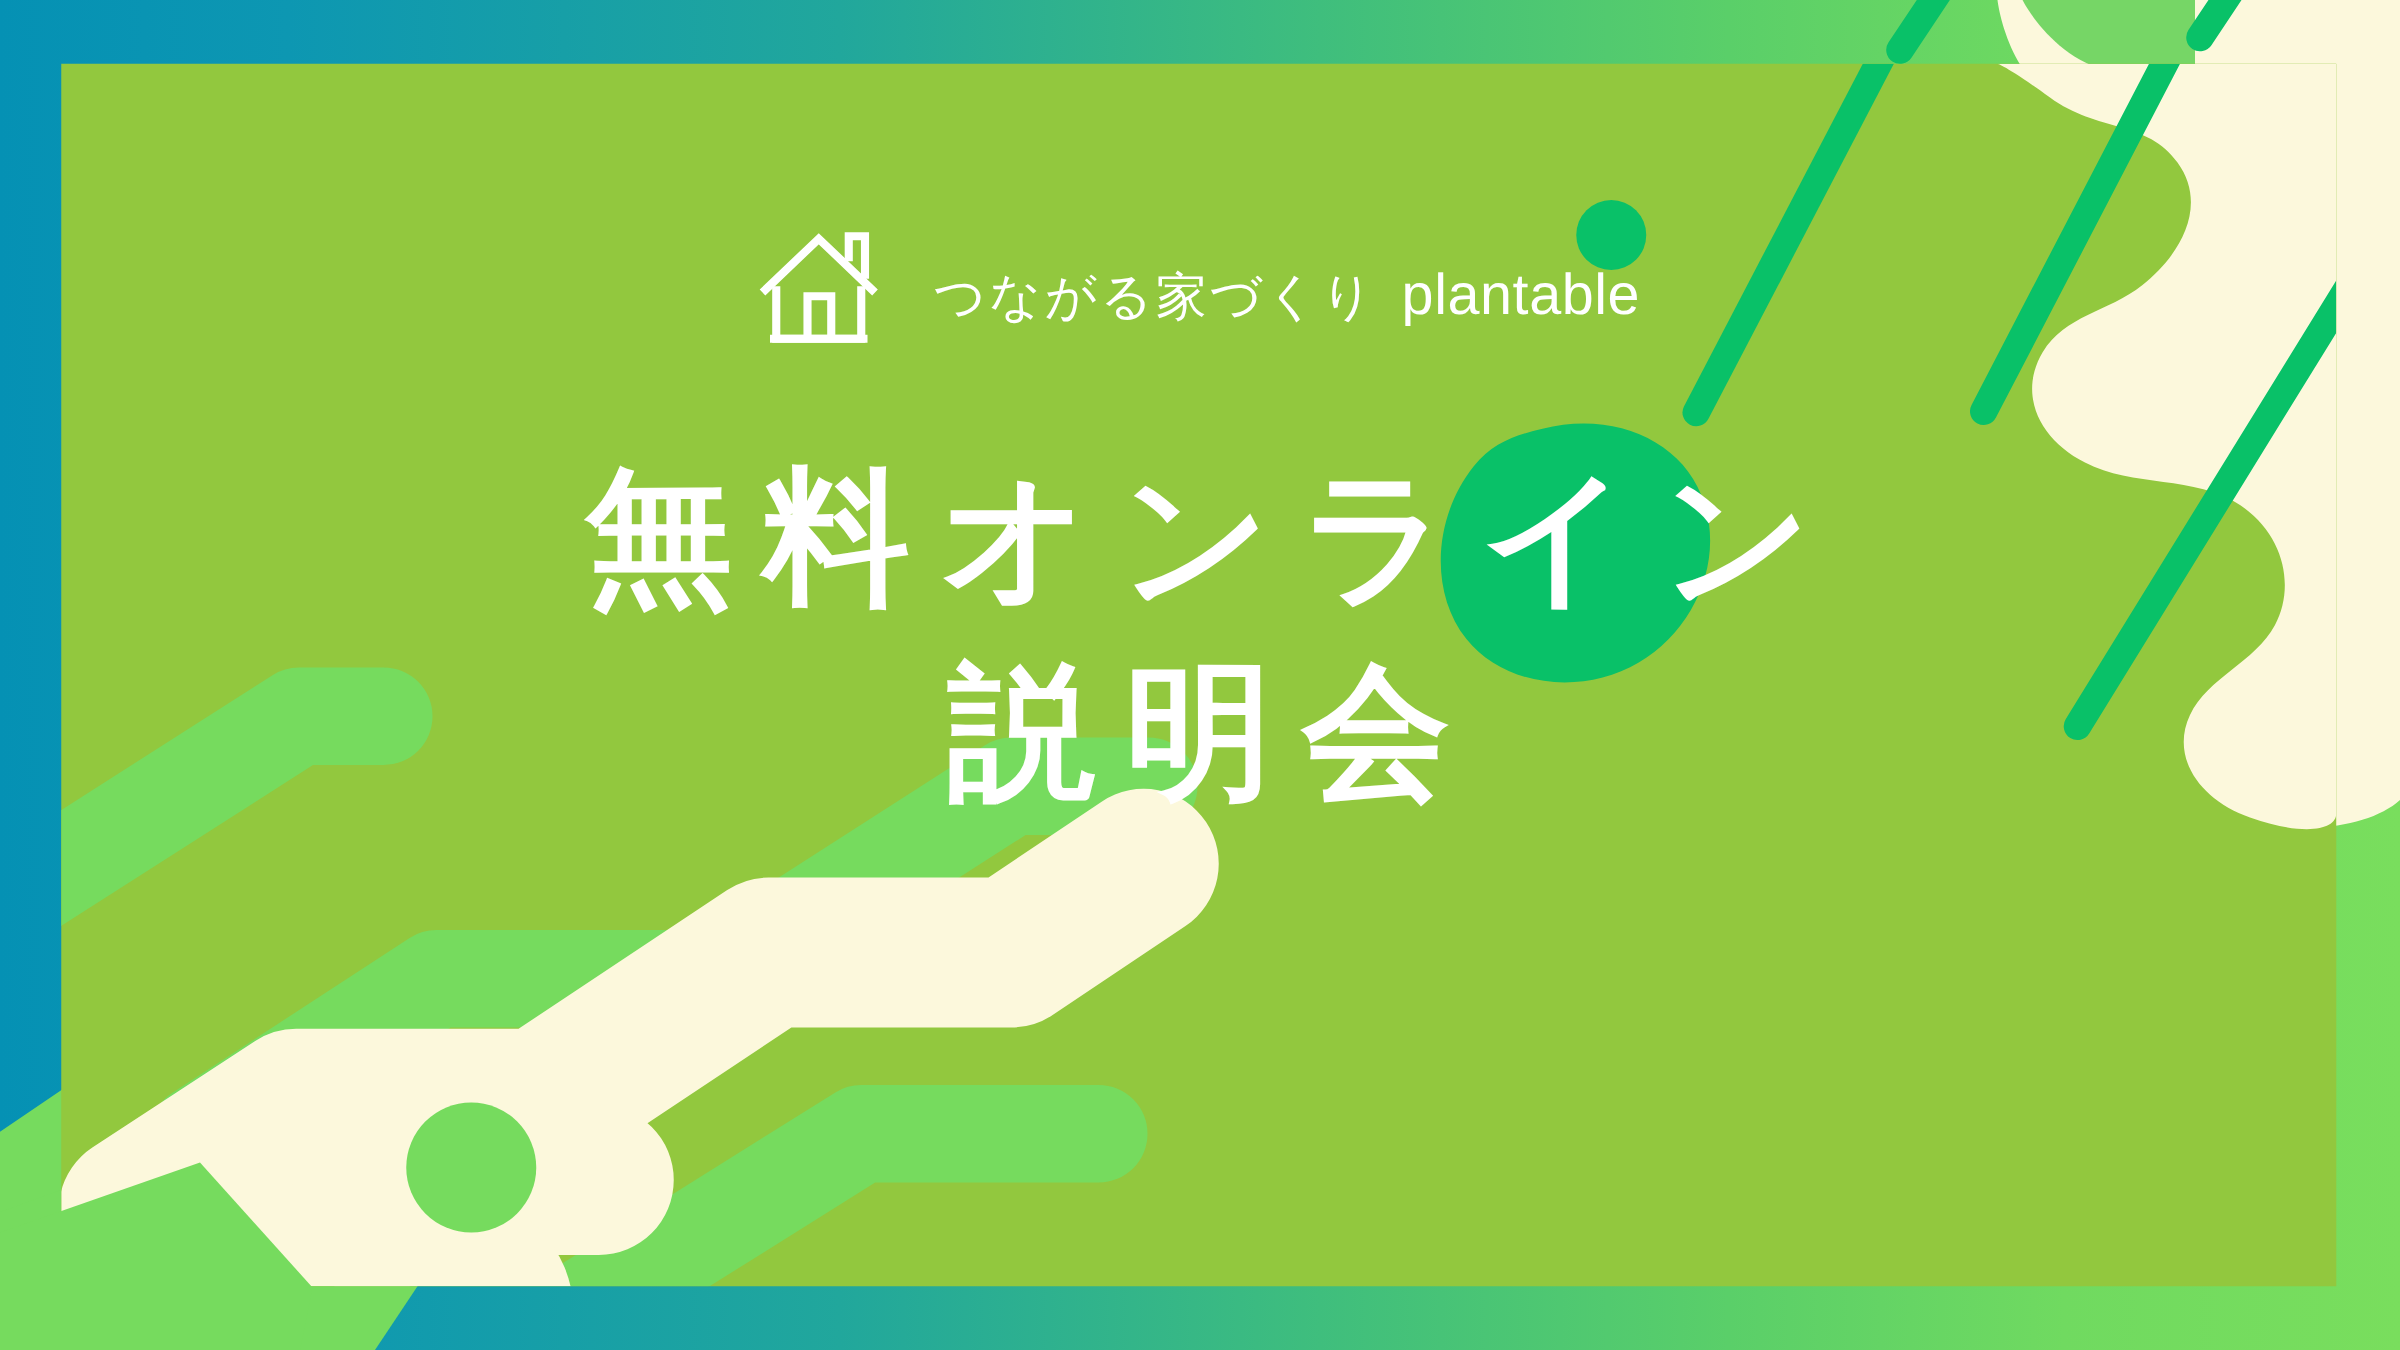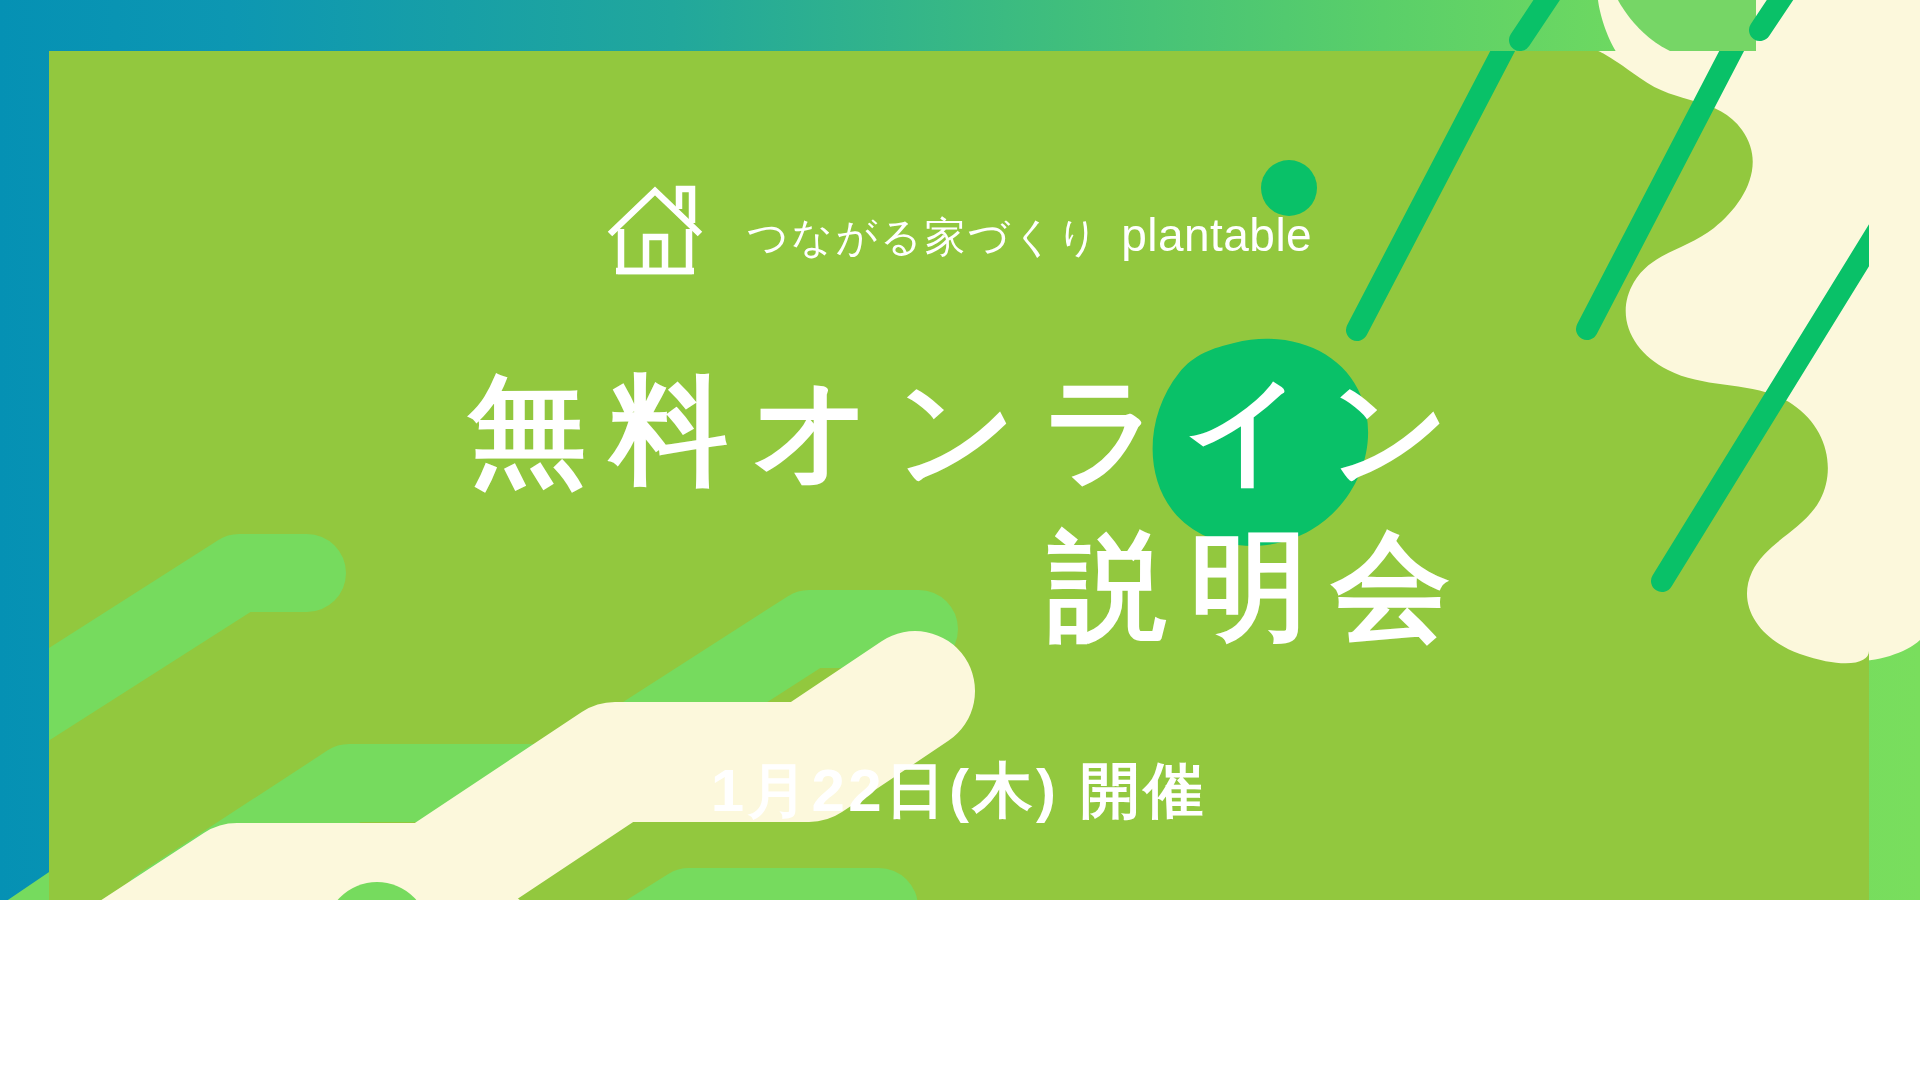--- a/index.html
+++ b/index.html
@@ -3,21 +3,21 @@
 <meta charset="utf-8">
 <style>
   html, body {
     margin: 0;
     padding: 0;
     background: #ffffff;
   }
   #stage {
     position: relative;
     width: 1920px;
-    height: 900px;
+    height: 1080px;
     overflow: hidden;
     font-family: "Liberation Sans", "DejaVu Sans", sans-serif;
   }
 
   
   #bg {
     position: absolute;
     inset: 0;
     background: linear-gradient(90deg,
       #0591B4 0%,
@@ -95,21 +95,21 @@
     margin-top: 16px;
   }
 
   
   .headline {
     margin-top: 78px;
     font-size: 118px;
     font-weight: bold;
     letter-spacing: 0.20em;
     line-height: 1.32;
-    text-align: right;
+    text-align: center;
     text-indent: 0.20em;
   }
   .headline .line { display: block; }
 
   
   .date-line {
     margin-top: 86px;
     font-size: 60px;
     font-weight: bold;
     letter-spacing: 0.06em;
@@ -239,16 +239,15 @@
         <span class="logo-ja">つながる家づくり</span>
         <span class="logo-brand">plantable</span>
       </div>
     </div>
 
     <div class="headline">
       <span class="line">無料オンライン</span>
       <span class="line">説明会</span>
     </div>
 
-    <div class="date-line">1月22日(木) 開催</div>
 
   </div>
 </div>
 
 </body></html>

